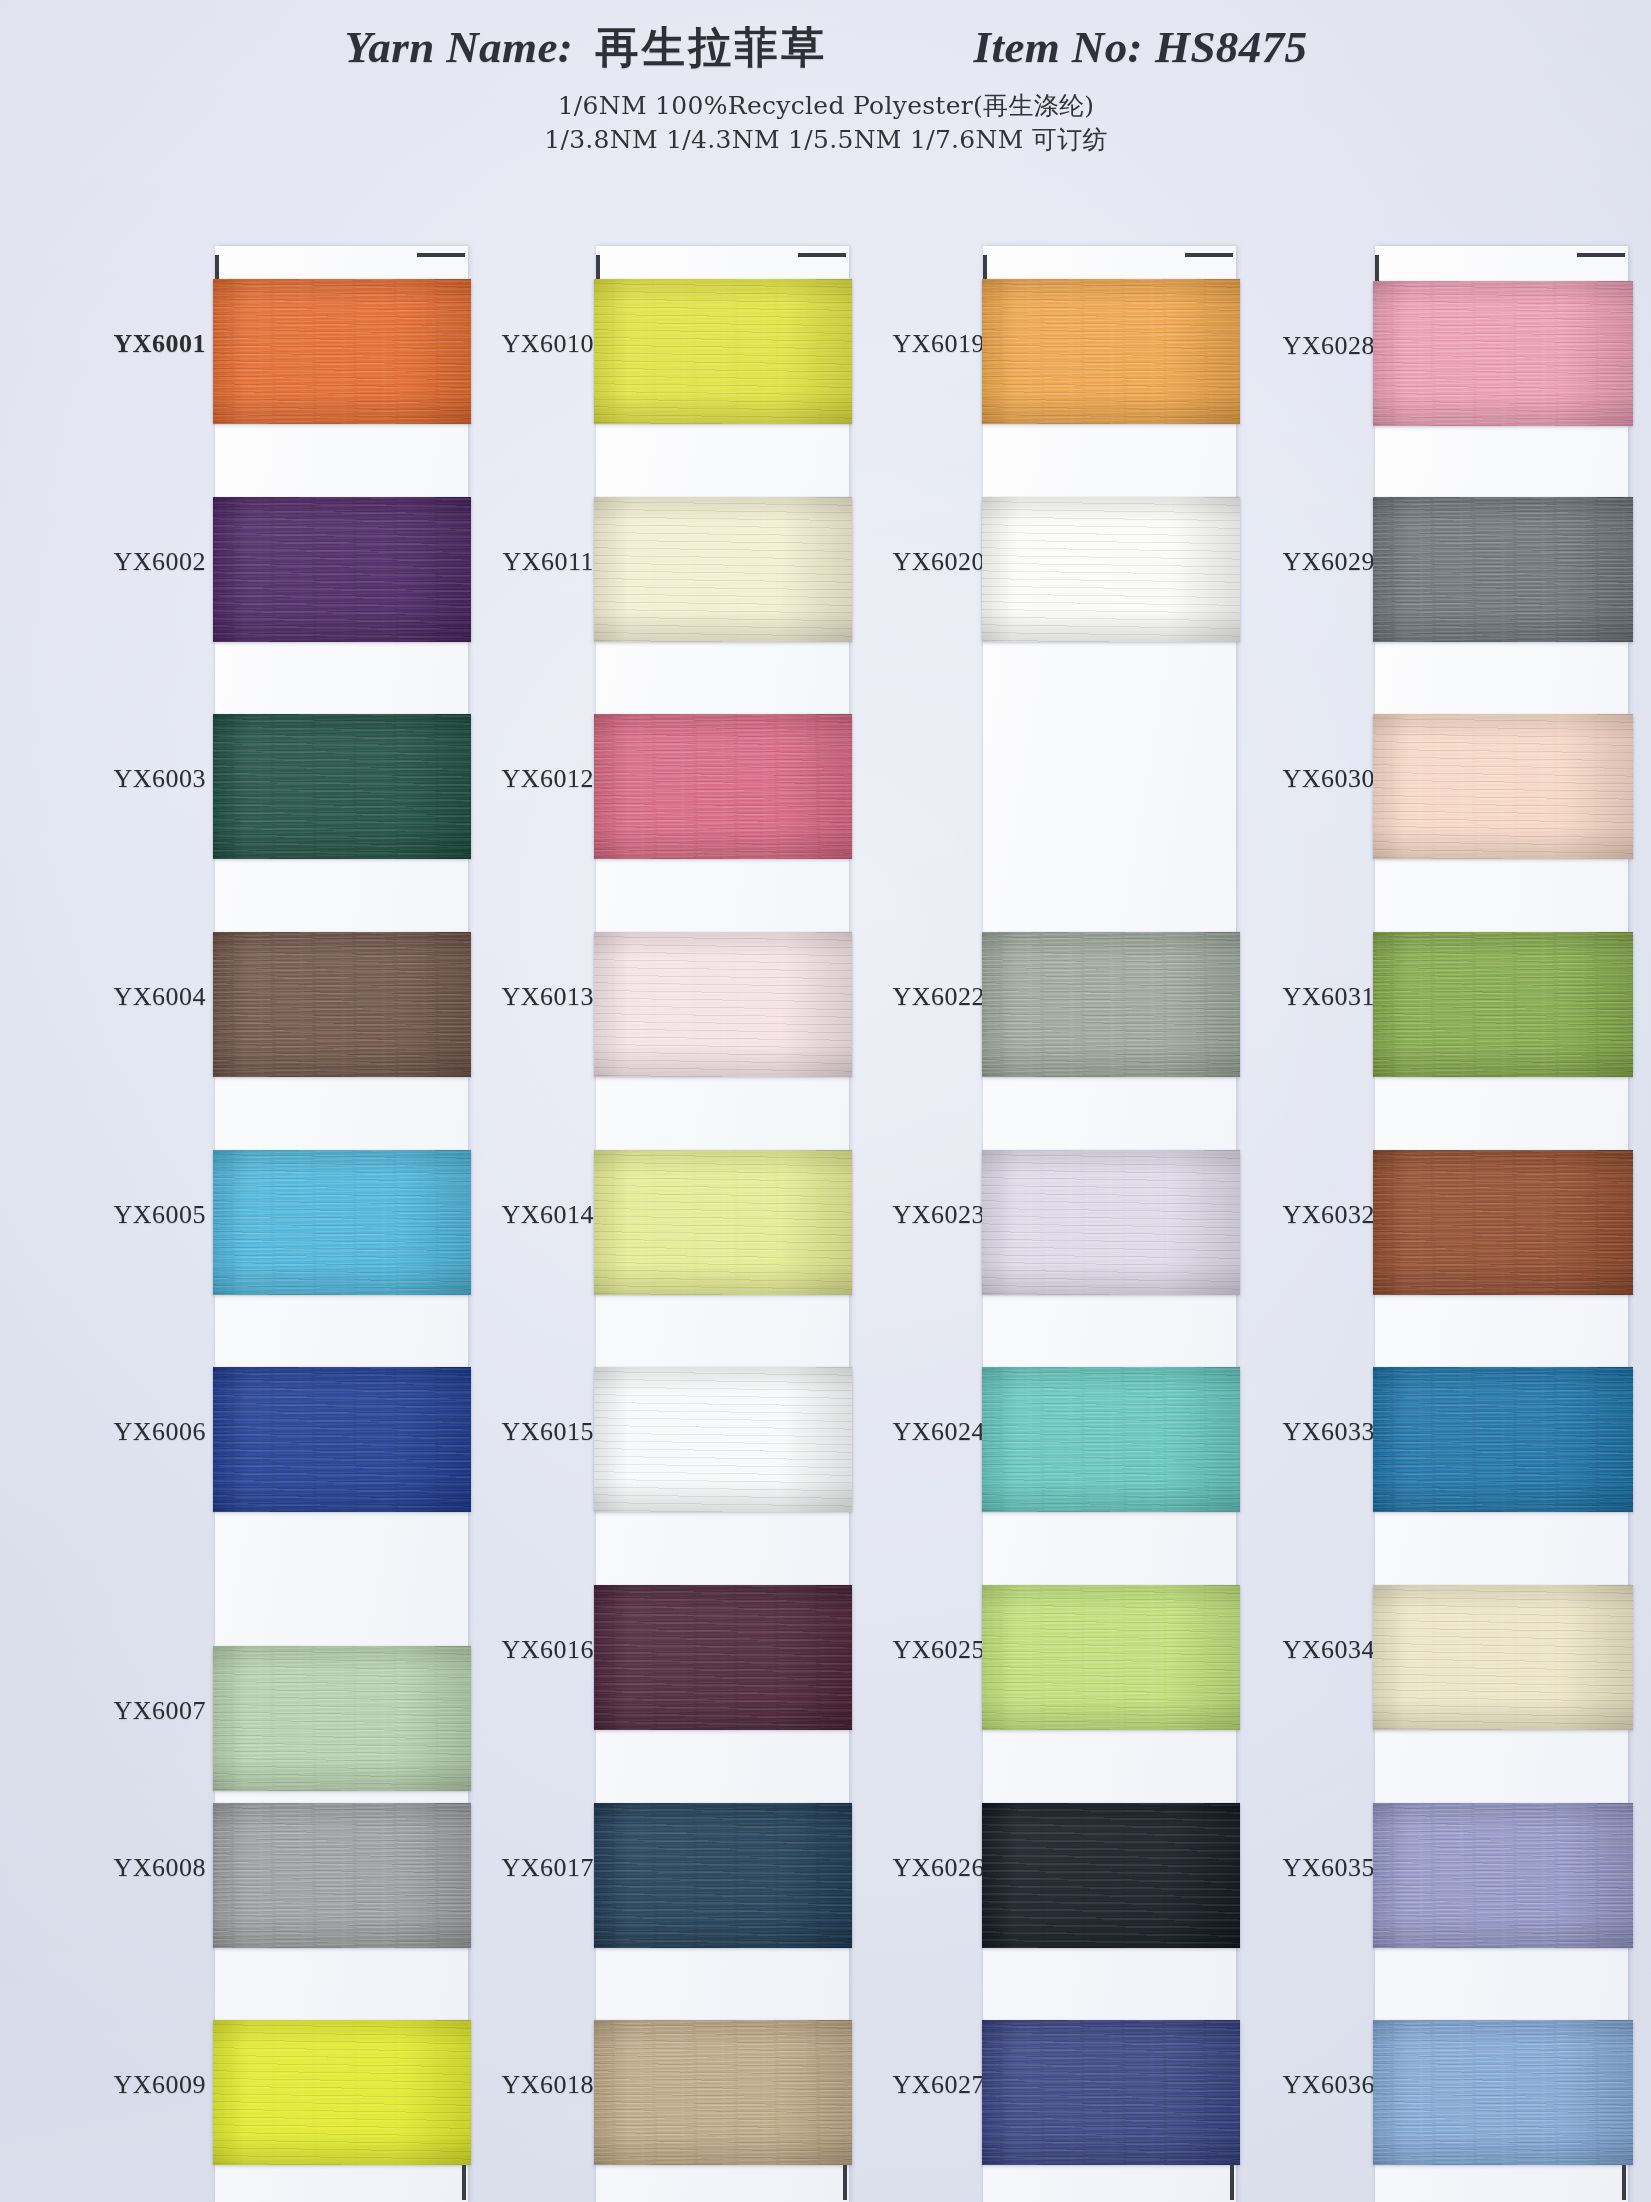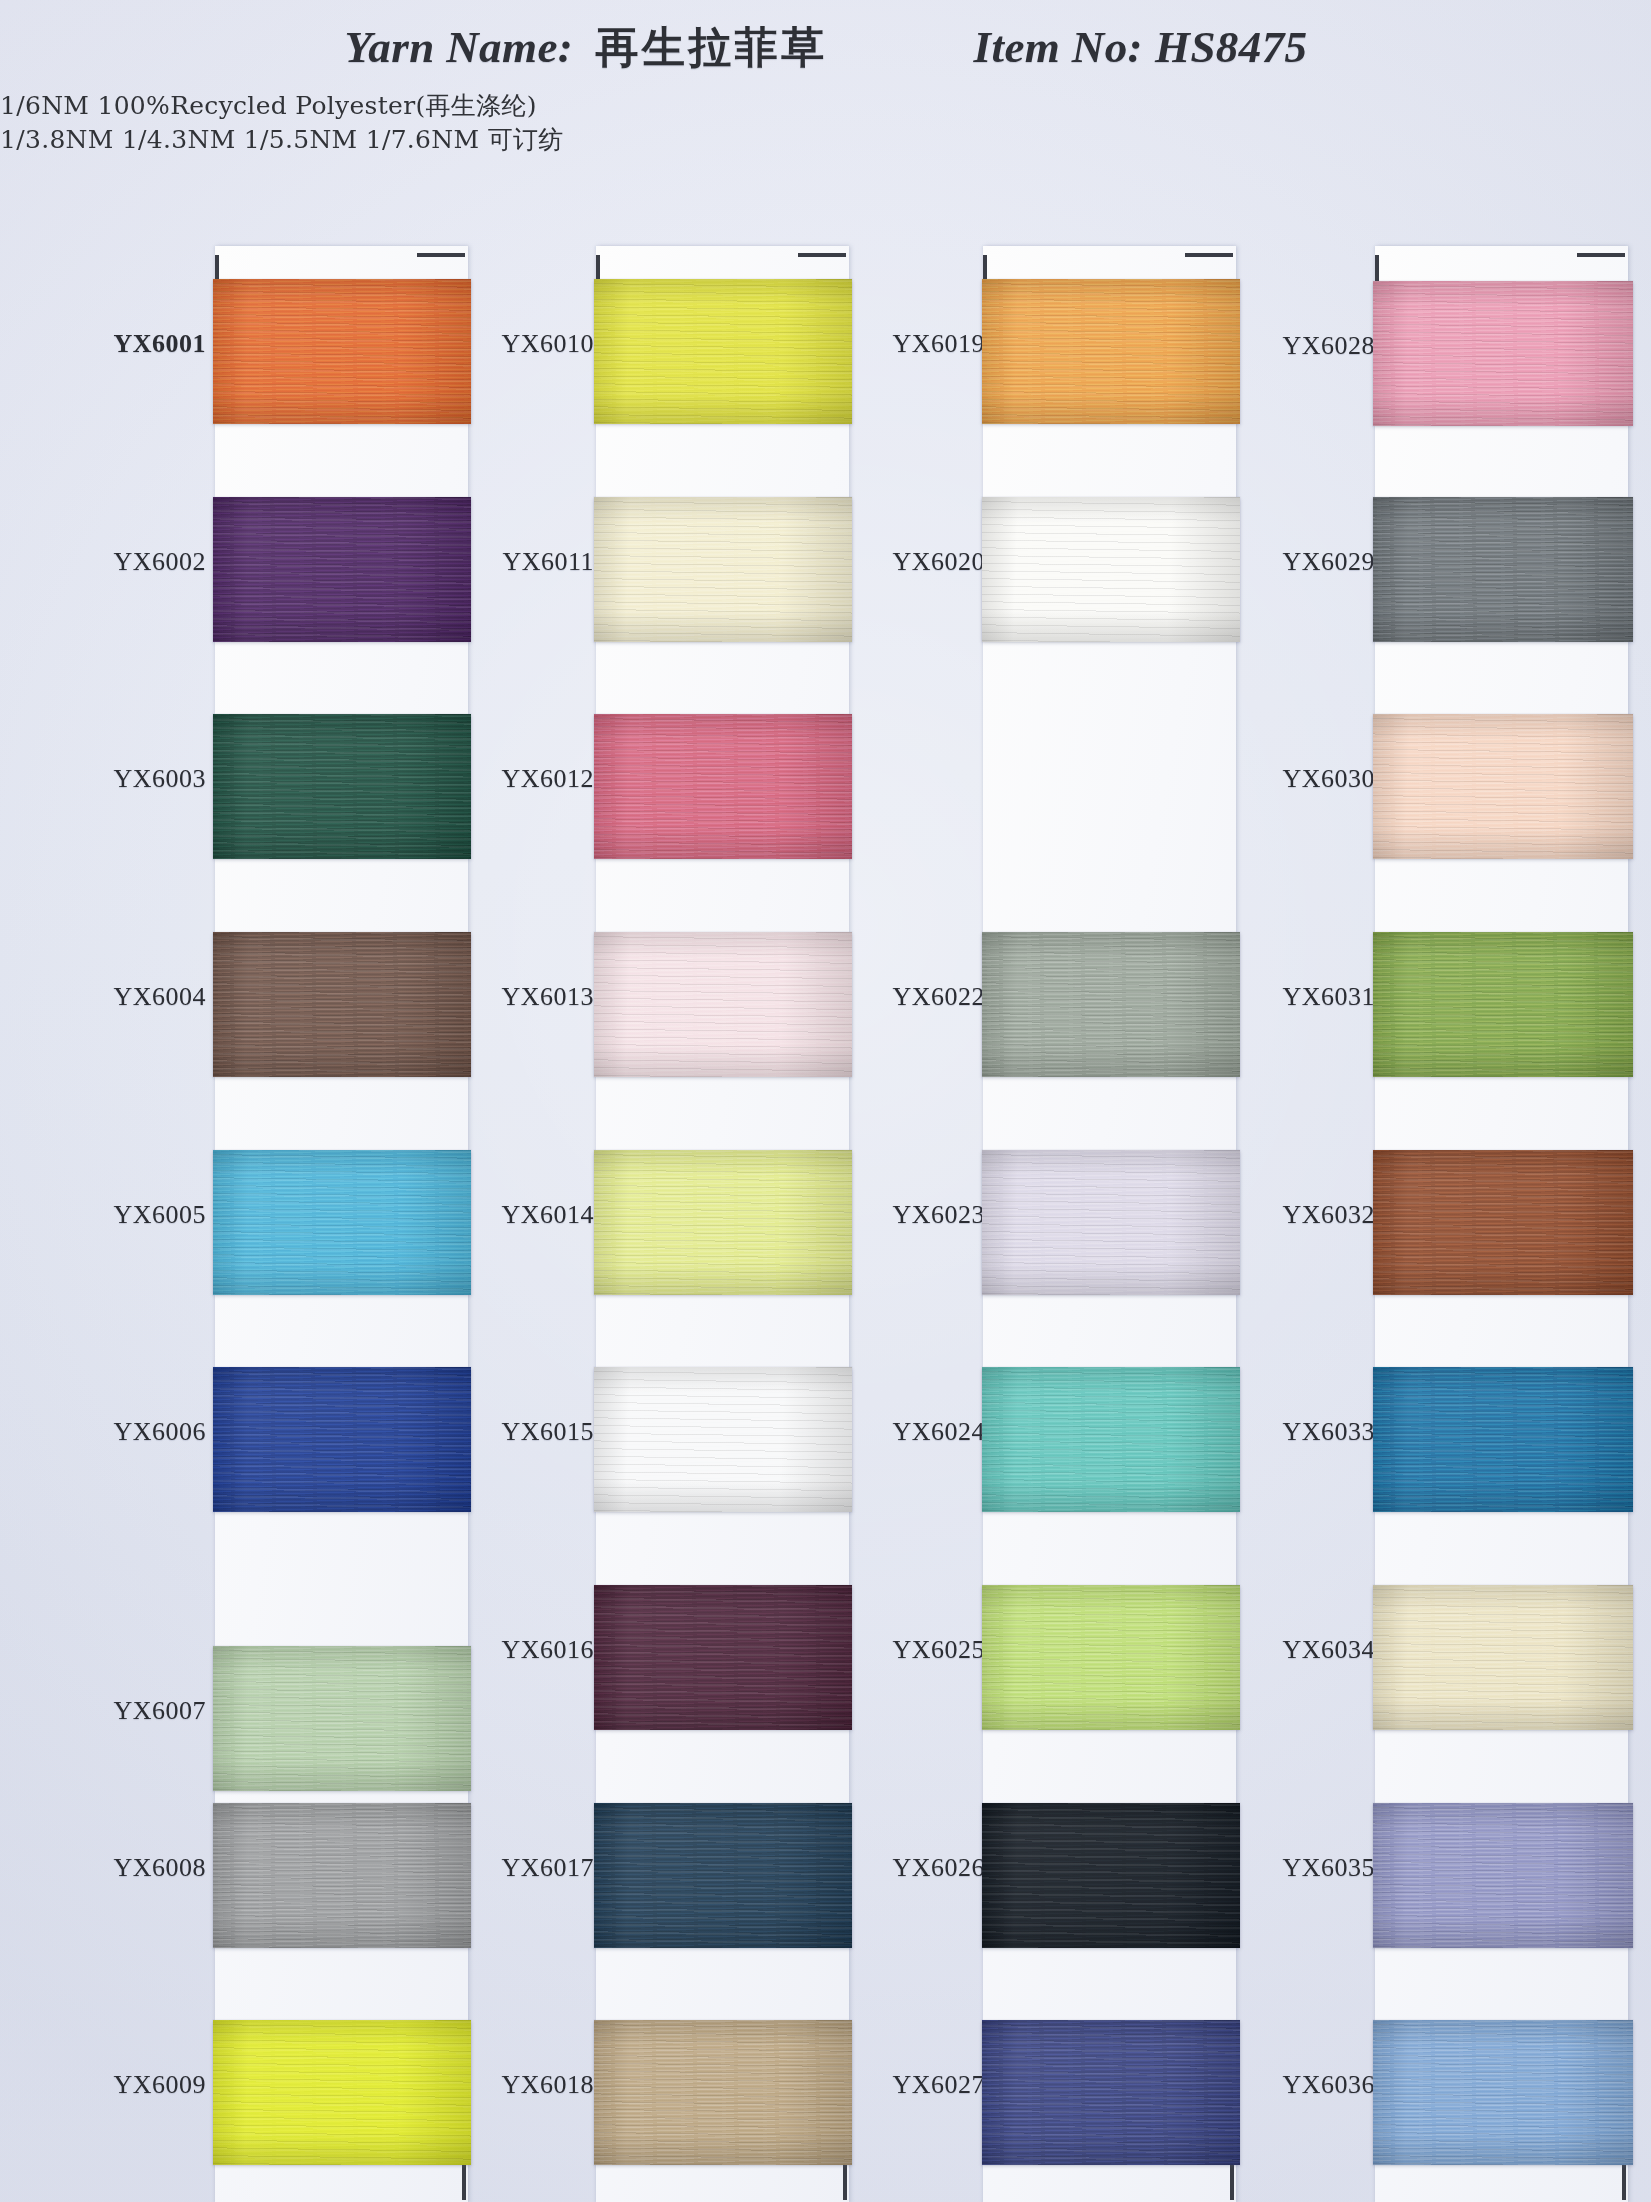--- a/index.html
+++ b/index.html
@@ -30,21 +30,21 @@
                 rgba(255,255,255,0.42) 0%, rgba(255,255,255,0.10) 48%,
                 rgba(168,175,200,0.16) 100%);
   }
 
   
   .header {
     position: absolute;
     top: 0; left: 0;
     width: 1652px;
     z-index: 5;
-    text-align: left;
+    text-align: center;
   }
   .title-row {
     display: flex;
     justify-content: center;
     align-items: baseline;
     gap: 146px;
     padding-top: 19px;
   }
   .title-left {
     display: flex;

